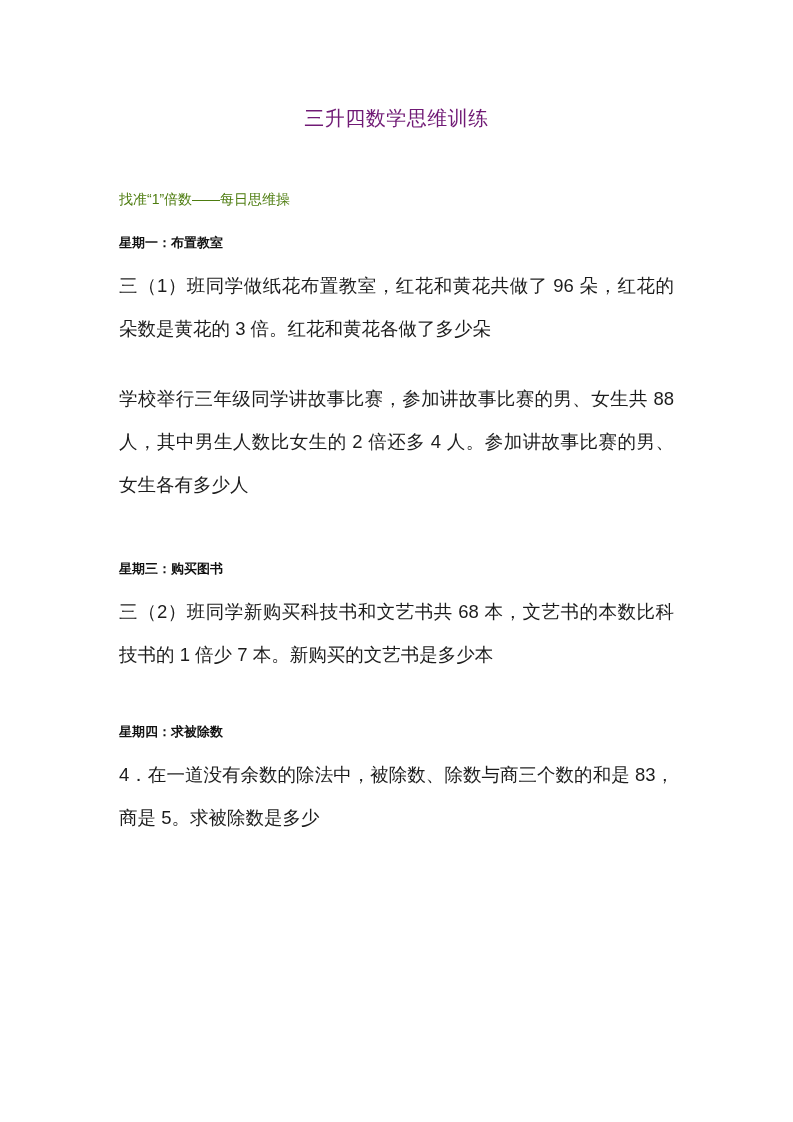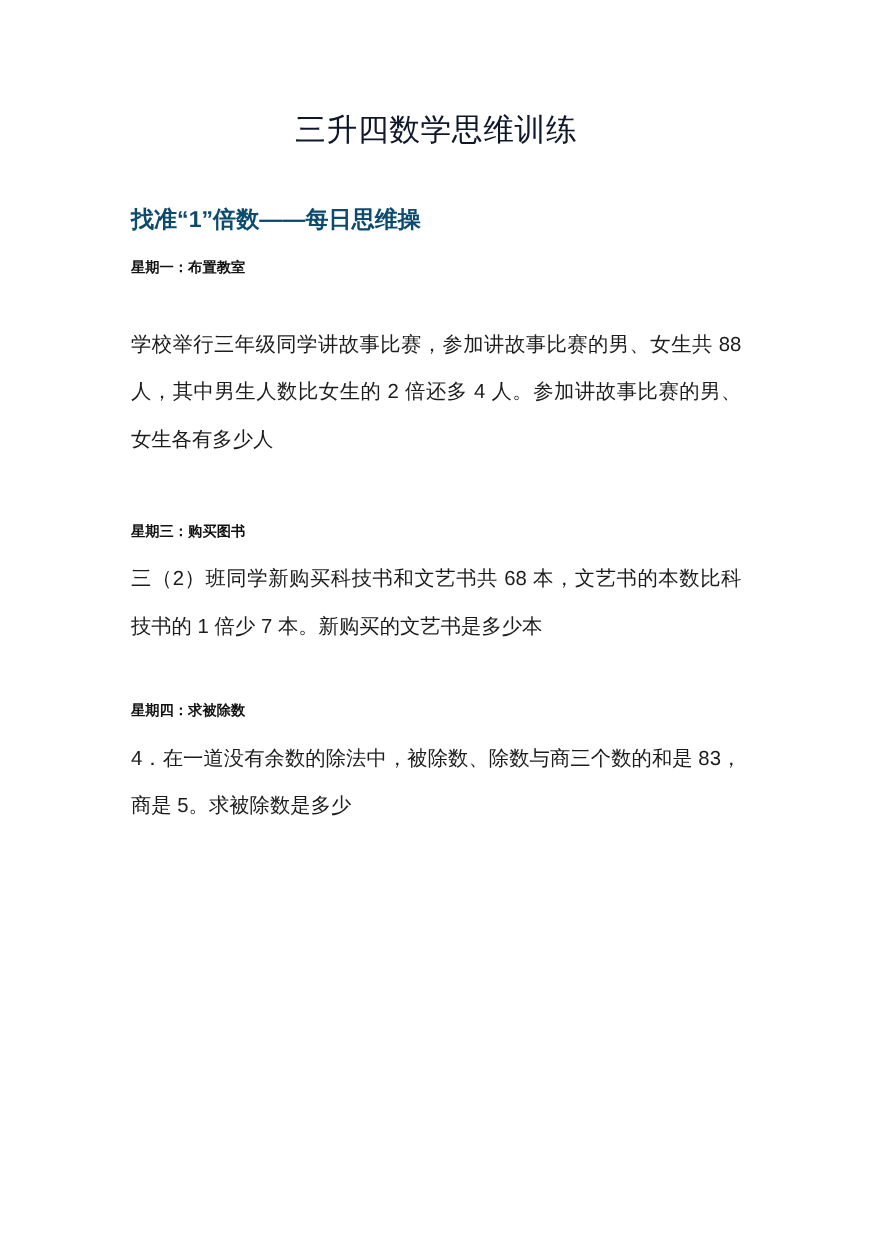--- a/index.html
+++ b/index.html
@@ -12,33 +12,33 @@
     overflow: hidden;
   }
   .page {
     position: relative;
     width: 793px;
     height: 1122px;
     background: #ffffff;
     padding: 98px 119px 0 119px;
   }
   .doc-title {
-    font-size: 28px;
+    font-size: 20px;
     font-weight: 400;
     line-height: 40px;
     text-align: center;
     letter-spacing: 0.5px;
-    color: #0f172a;
+    color: #701a75;
   }
   .intro-heading {
     margin-top: 40px;
-    font-size: 21px;
-    font-weight: 700;
+    font-size: 14px;
+    font-weight: 400;
     line-height: 43px;
-    color: #0c4a6e;
+    color: #4d7c0f;
   }
   .section-heading {
     font-size: 13px;
     font-weight: 700;
     line-height: 43px;
     color: #111111;
   }
   .section-body {
     font-size: 18.5px;
     font-weight: 400;
@@ -54,20 +54,21 @@
 <body>
 
 <div class="page">
 
   <h1 class="doc-title">三升四数学思维训练</h1>
 
   <h2 class="intro-heading">找准“1”倍数——每日思维操</h2>
 
   <section>
     <h3 class="section-heading">星期一：布置教室</h3>
+    <p class="section-body">三（1）班同学做纸花布置教室，红花和黄花共做了 96 朵，红花的朵数是黄花的 3 倍。红花和黄花各做了多少朵</p>
   </section>
 
   <section class="gap-a">
     <p class="section-body">学校举行三年级同学讲故事比赛，参加讲故事比赛的男、女生共 88 人，其中男生人数比女生的 2 倍还多 4 人。参加讲故事比赛的男、女生各有多少人</p>
   </section>
 
   <section class="gap-b">
     <h3 class="section-heading">星期三：购买图书</h3>
     <p class="section-body">三（2）班同学新购买科技书和文艺书共 68 本，文艺书的本数比科技书的 1 倍少 7 本。新购买的文艺书是多少本</p>
   </section>

